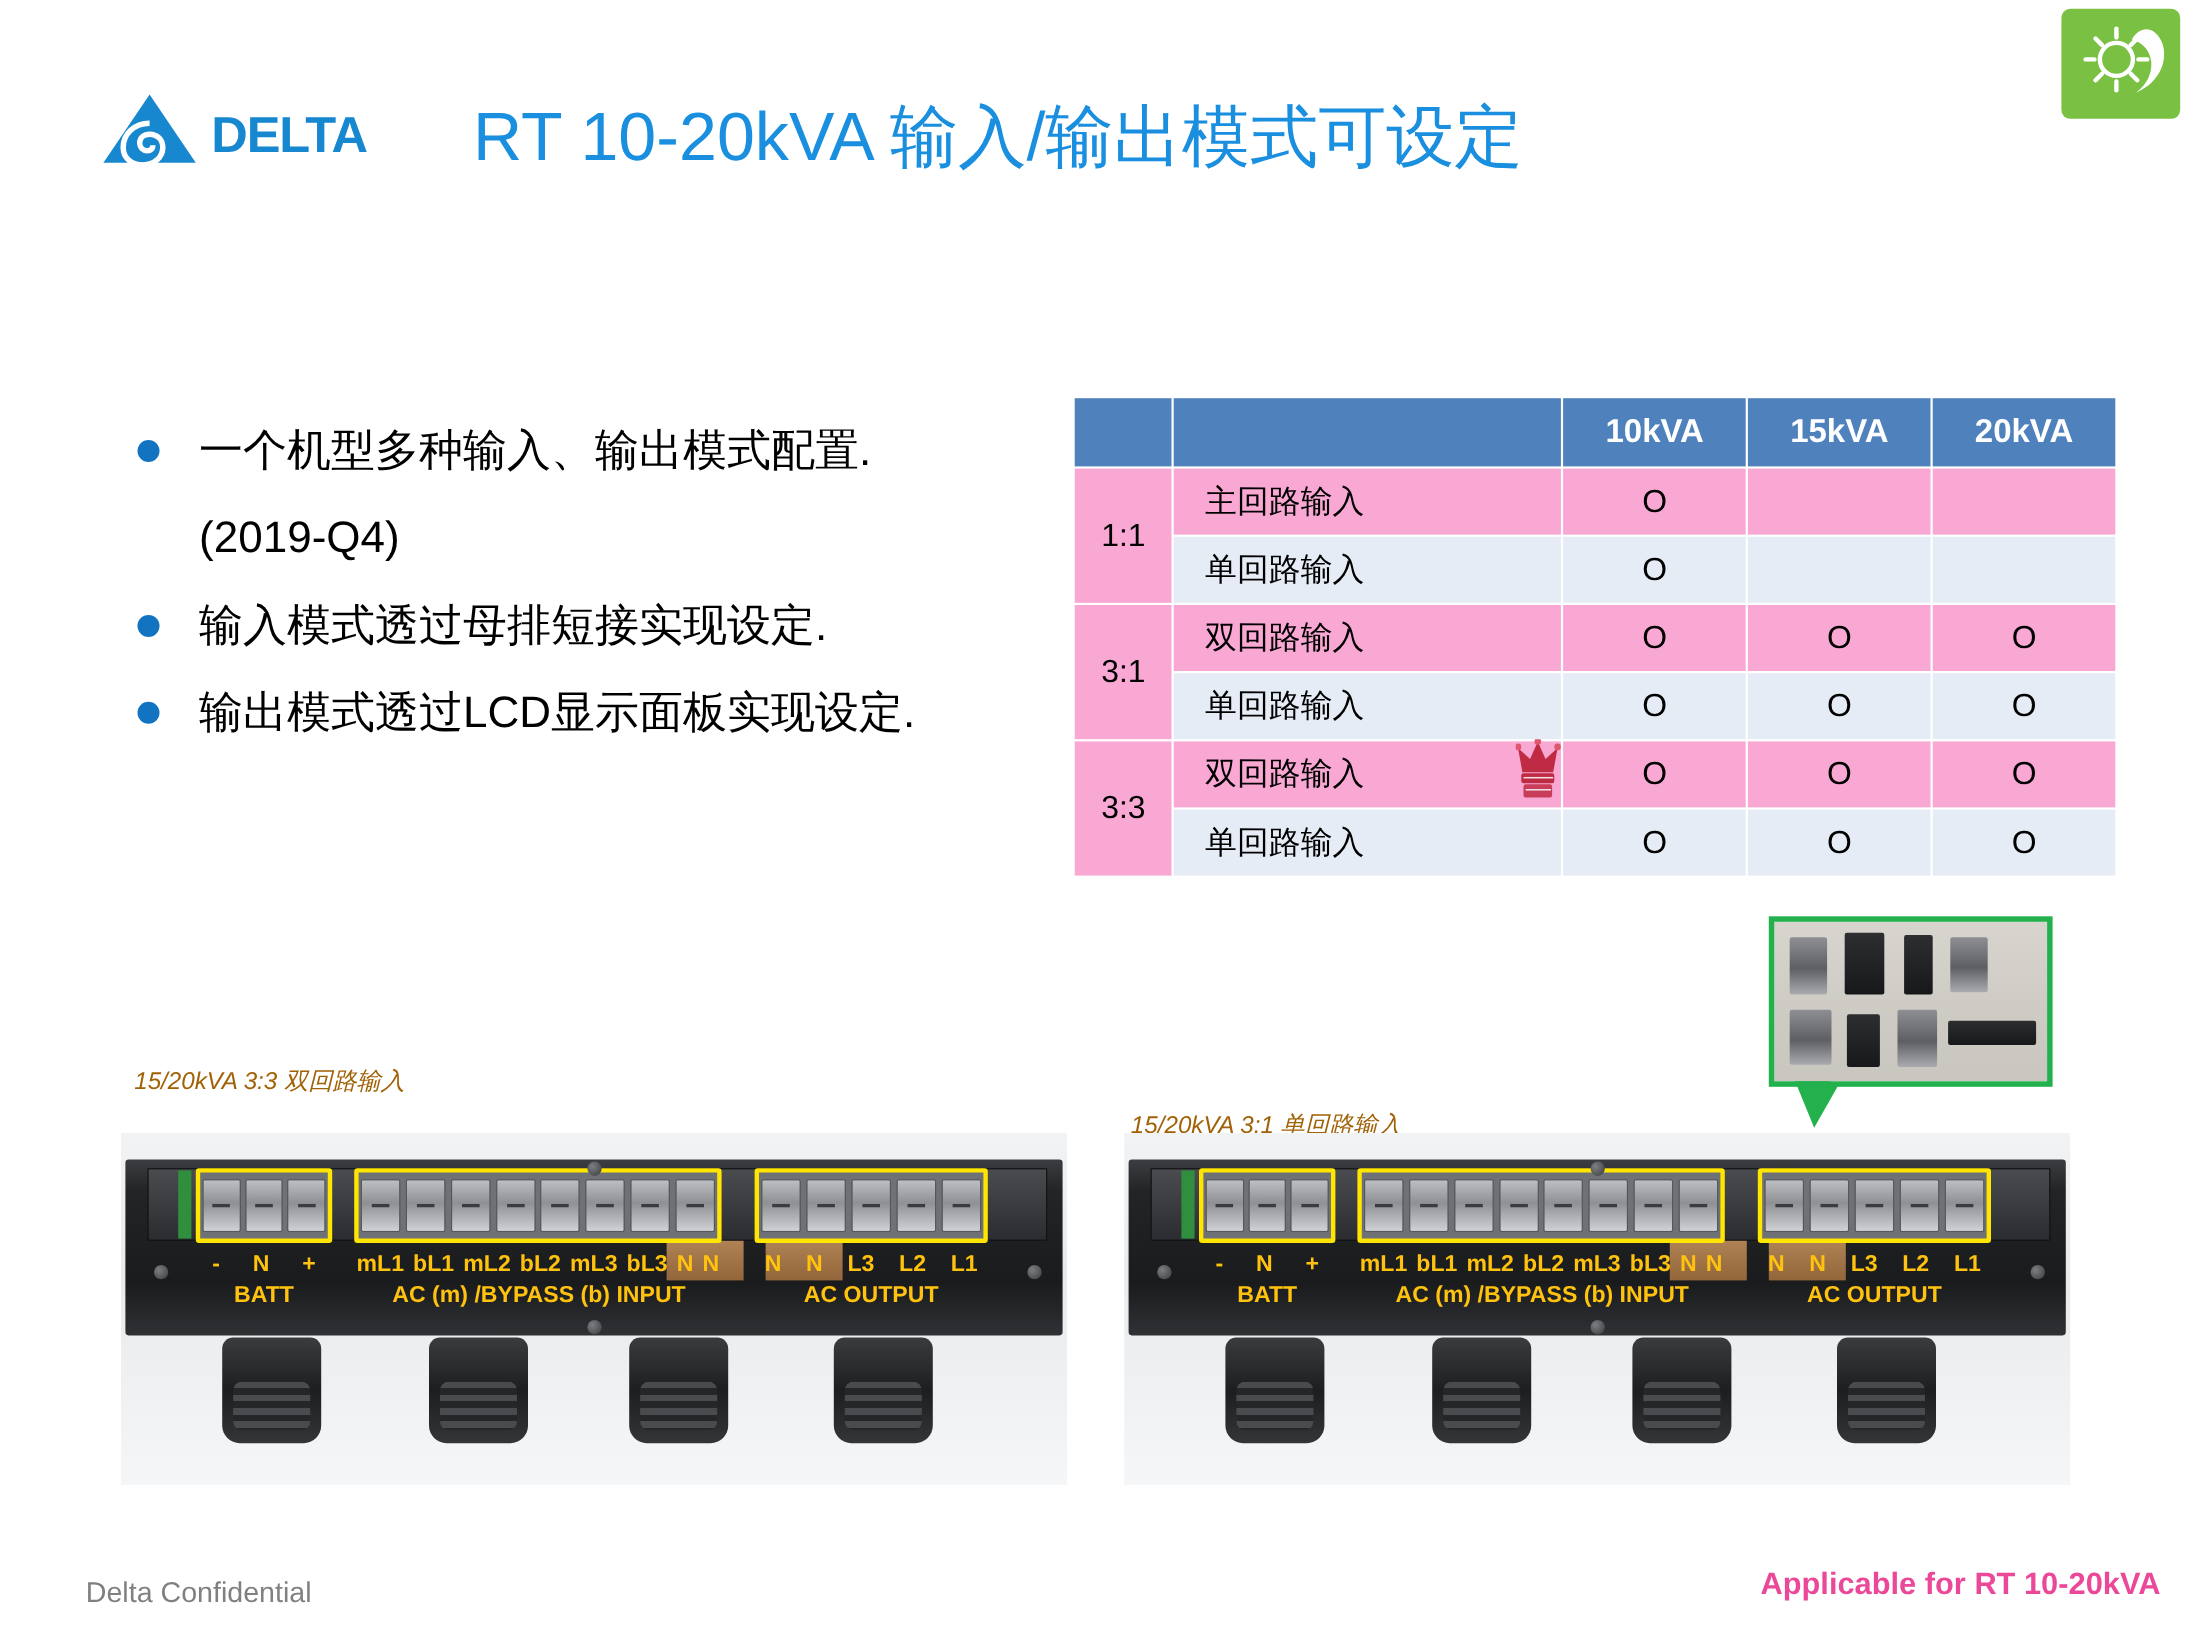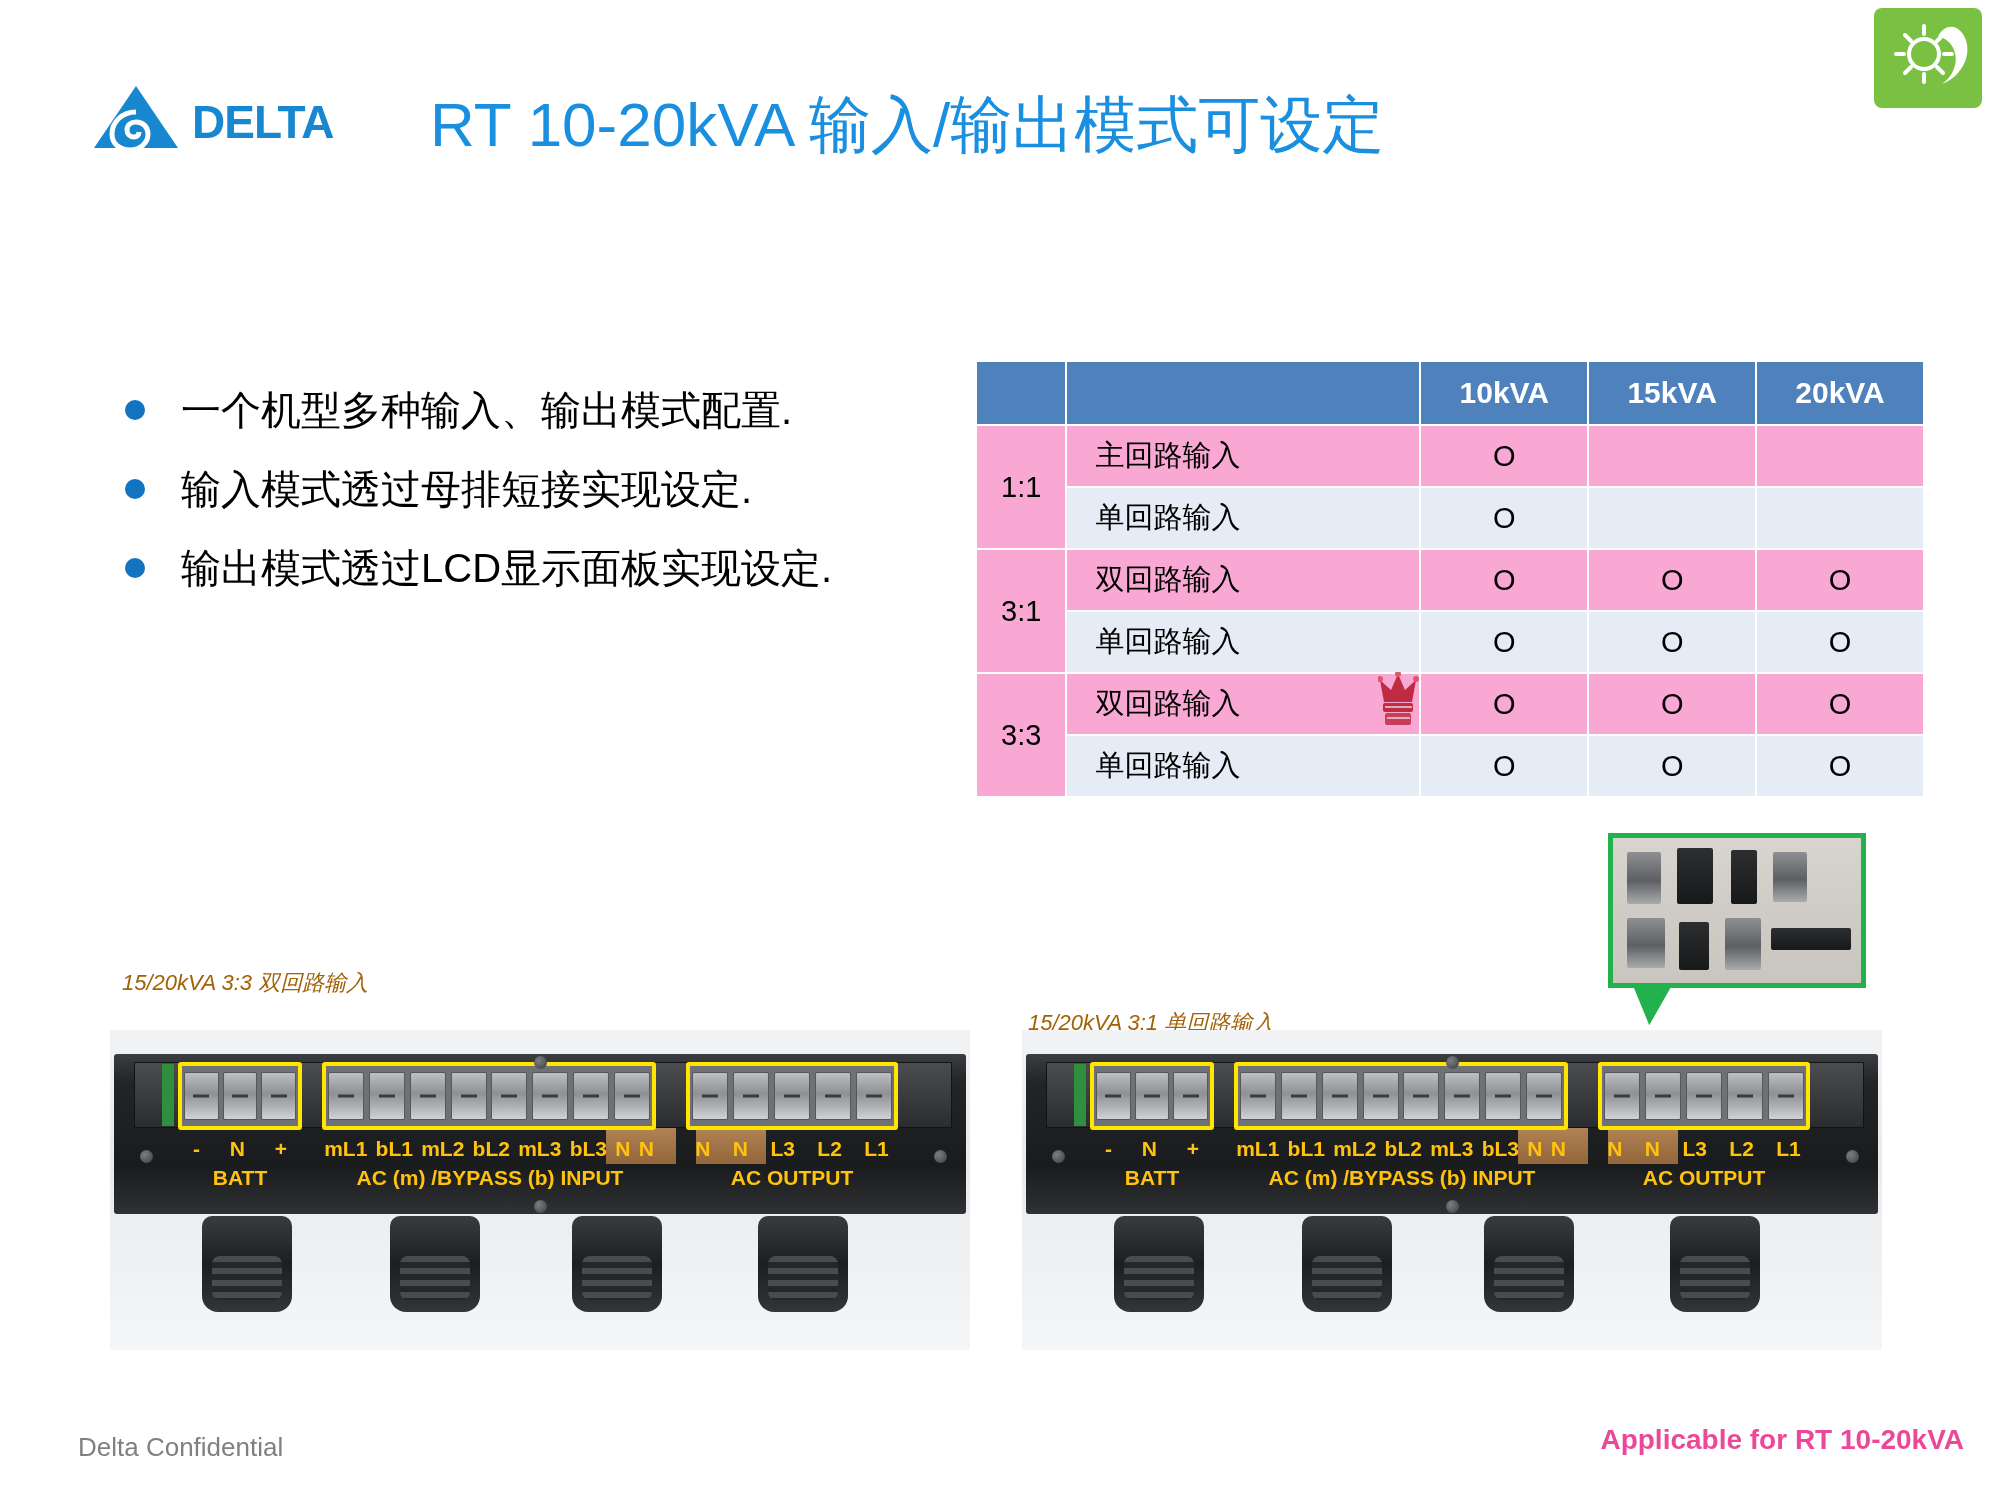--- a/index.html
+++ b/index.html
@@ -184,20 +184,21 @@
     </g>
     <path d="M64 28 C86 34 88 62 68 76 C84 70 98 52 92 32 C86 16 72 14 64 28 Z" fill="#ffffff"></path>
   </svg>
 </div>
 
 <div id="bullet-list">
   <div class="bullet-row">
     <span class="bullet-dot"></span>
     <span class="bullet-text">一个机型多种输入、输出模式配置.</span>
   </div>
+  <div class="bullet-sub">(2019-Q4)</div>
   <div class="bullet-row">
     <span class="bullet-dot"></span>
     <span class="bullet-text">输入模式透过母排短接实现设定.</span>
   </div>
   <div class="bullet-row">
     <span class="bullet-dot"></span>
     <span class="bullet-text">输出模式透过LCD显示面板实现设定.</span>
   </div>
 </div>
 

